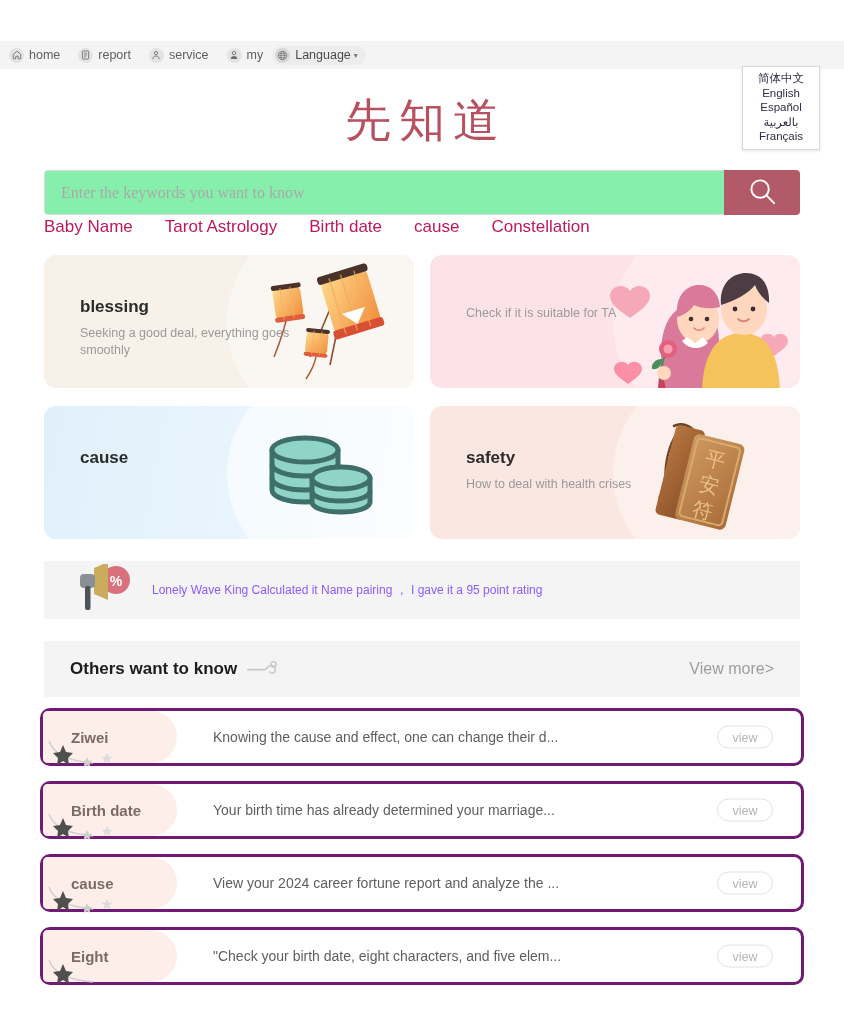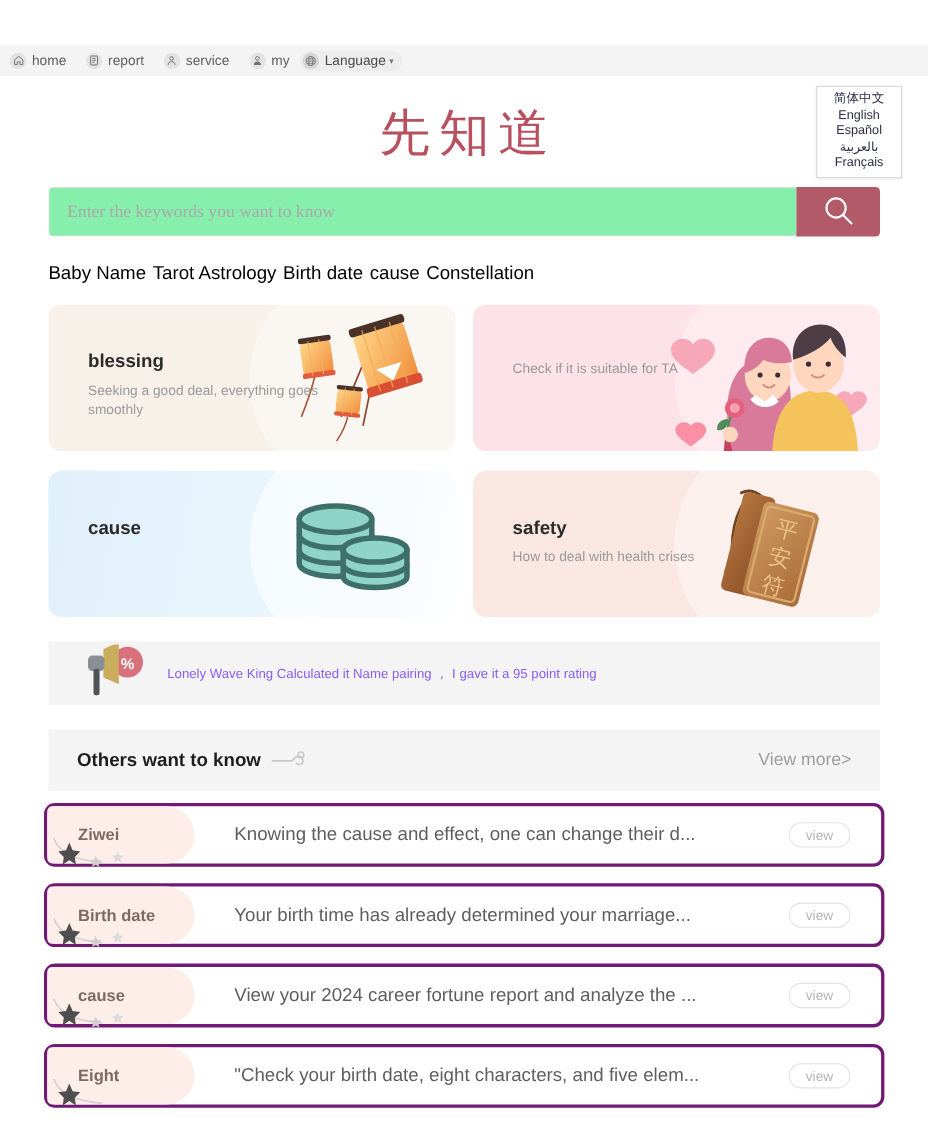--- a/index.html
+++ b/index.html
@@ -31,21 +31,21 @@
     background: #ededed; border-radius: 11px; padding: 0 8px 0 3px;
     height: 19px; display: flex; align-items: center; gap: 5px;
     font-size: 12.5px; color: #4a4a4a;
   }
   .lang-ico { width: 15px; height: 15px; border-radius: 50%; background: #d6d6d6;
     display:flex; align-items:center; justify-content:center; }
   .caret { font-size: 8px; color: #7a7a7a; margin-left: -2px; }
 
   
   .lang-menu {
-    position: absolute; top: 37px; right: 24px; width: 78px;
+    position: absolute; top: 25px; right: 24px; width: 78px;
     background: #fff; border: 1px solid #d8d8d8;
     padding: 4px 0 5px; z-index: 30;
     box-shadow: 0 1px 3px rgba(0,0,0,.10);
   }
   .lang-menu li {
     list-style: none; text-align: center; font-size: 11.5px;
     color: #2d2d46; line-height: 14.5px; padding: 0 2px;
   }
 
   
@@ -79,22 +79,22 @@
   }
   .search-input::placeholder { color: #a9a9a9; }
   .search-btn {
     width: 76px; background: #b35a69; border: none; cursor: pointer;
     border-radius: 0 4px 4px 0; display: flex;
     align-items: center; justify-content: center;
   }
 
   
   .tags {
-    width: 756px; margin: 24px auto 0; display: flex;
-    gap: 6px; font-size: 17px; color: #000000;
+    width: 756px; margin: 2px auto 0; display: flex;
+    gap: 32px; font-size: 17px; color: #be185d;
   }
   .tag { cursor: pointer; white-space: nowrap; }
 
   
   .cards {
     width: 756px; margin: 18px auto 0;
     display: grid; grid-template-columns: 1fr 1fr;
     gap: 18px 16px;
   }
   .card {
@@ -147,21 +147,21 @@
     display: flex; align-items: center; margin-bottom: 15px;
     overflow: visible; cursor: pointer;
   }
   .qrow .pill {
     position: absolute; left: 0; top: 0; width: 134px; height: 100%;
     background: #fdeeea; border-radius: 10px 60px 60px 10px;
     display: flex; align-items: center; padding-left: 28px;
     font-size: 15px; font-weight: bold; color: #7e6a64;
   }
   .qrow .qtext {
-    margin-left: 170px; font-size: 17px; color: #5e5e5e;
+    margin-left: 170px; font-size: 14px; color: #5e5e5e;
     white-space: nowrap; overflow: hidden;
   }
   .qrow .view-btn {
     position: absolute; right: 28px; top: 50%; transform: translateY(-50%);
     width: 56px; height: 23px; border: 1px solid #e2e2e2;
     border-radius: 12px; background: #fff; color: #b5b5b5;
     font-size: 12.5px; display: flex; align-items: center;
     justify-content: center; cursor: pointer;
     font-family: "Liberation Sans", sans-serif;
   }

